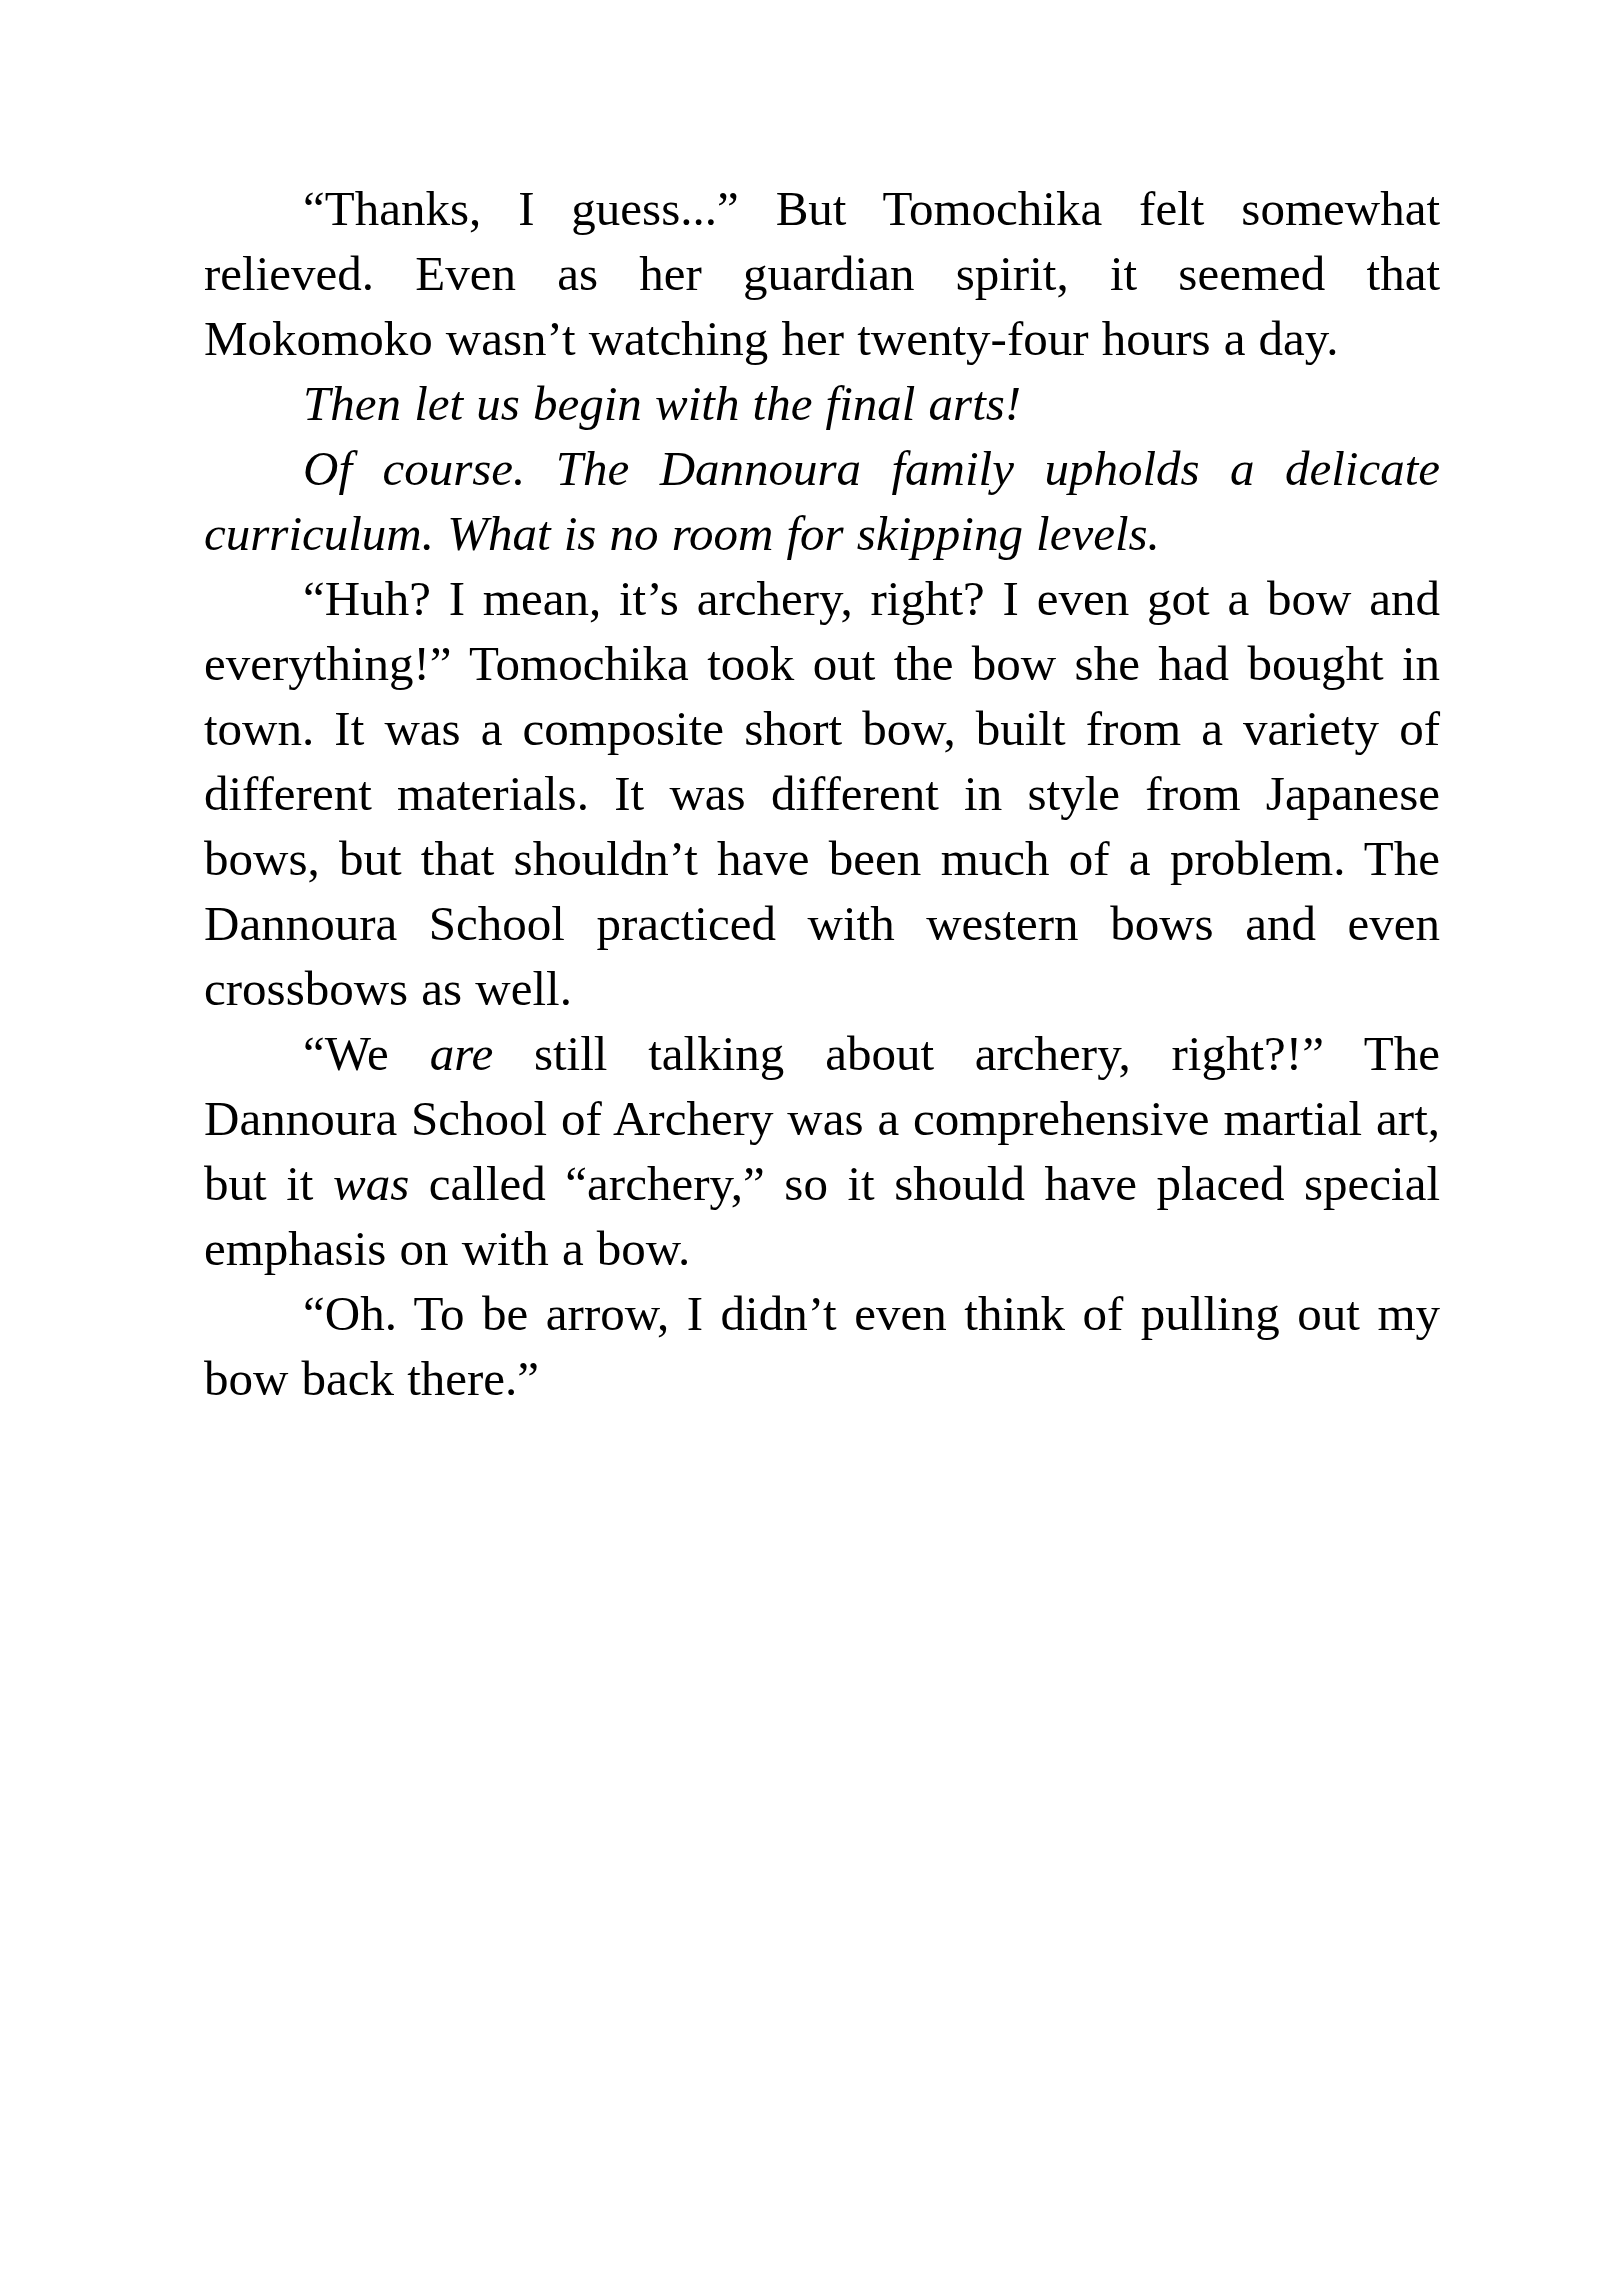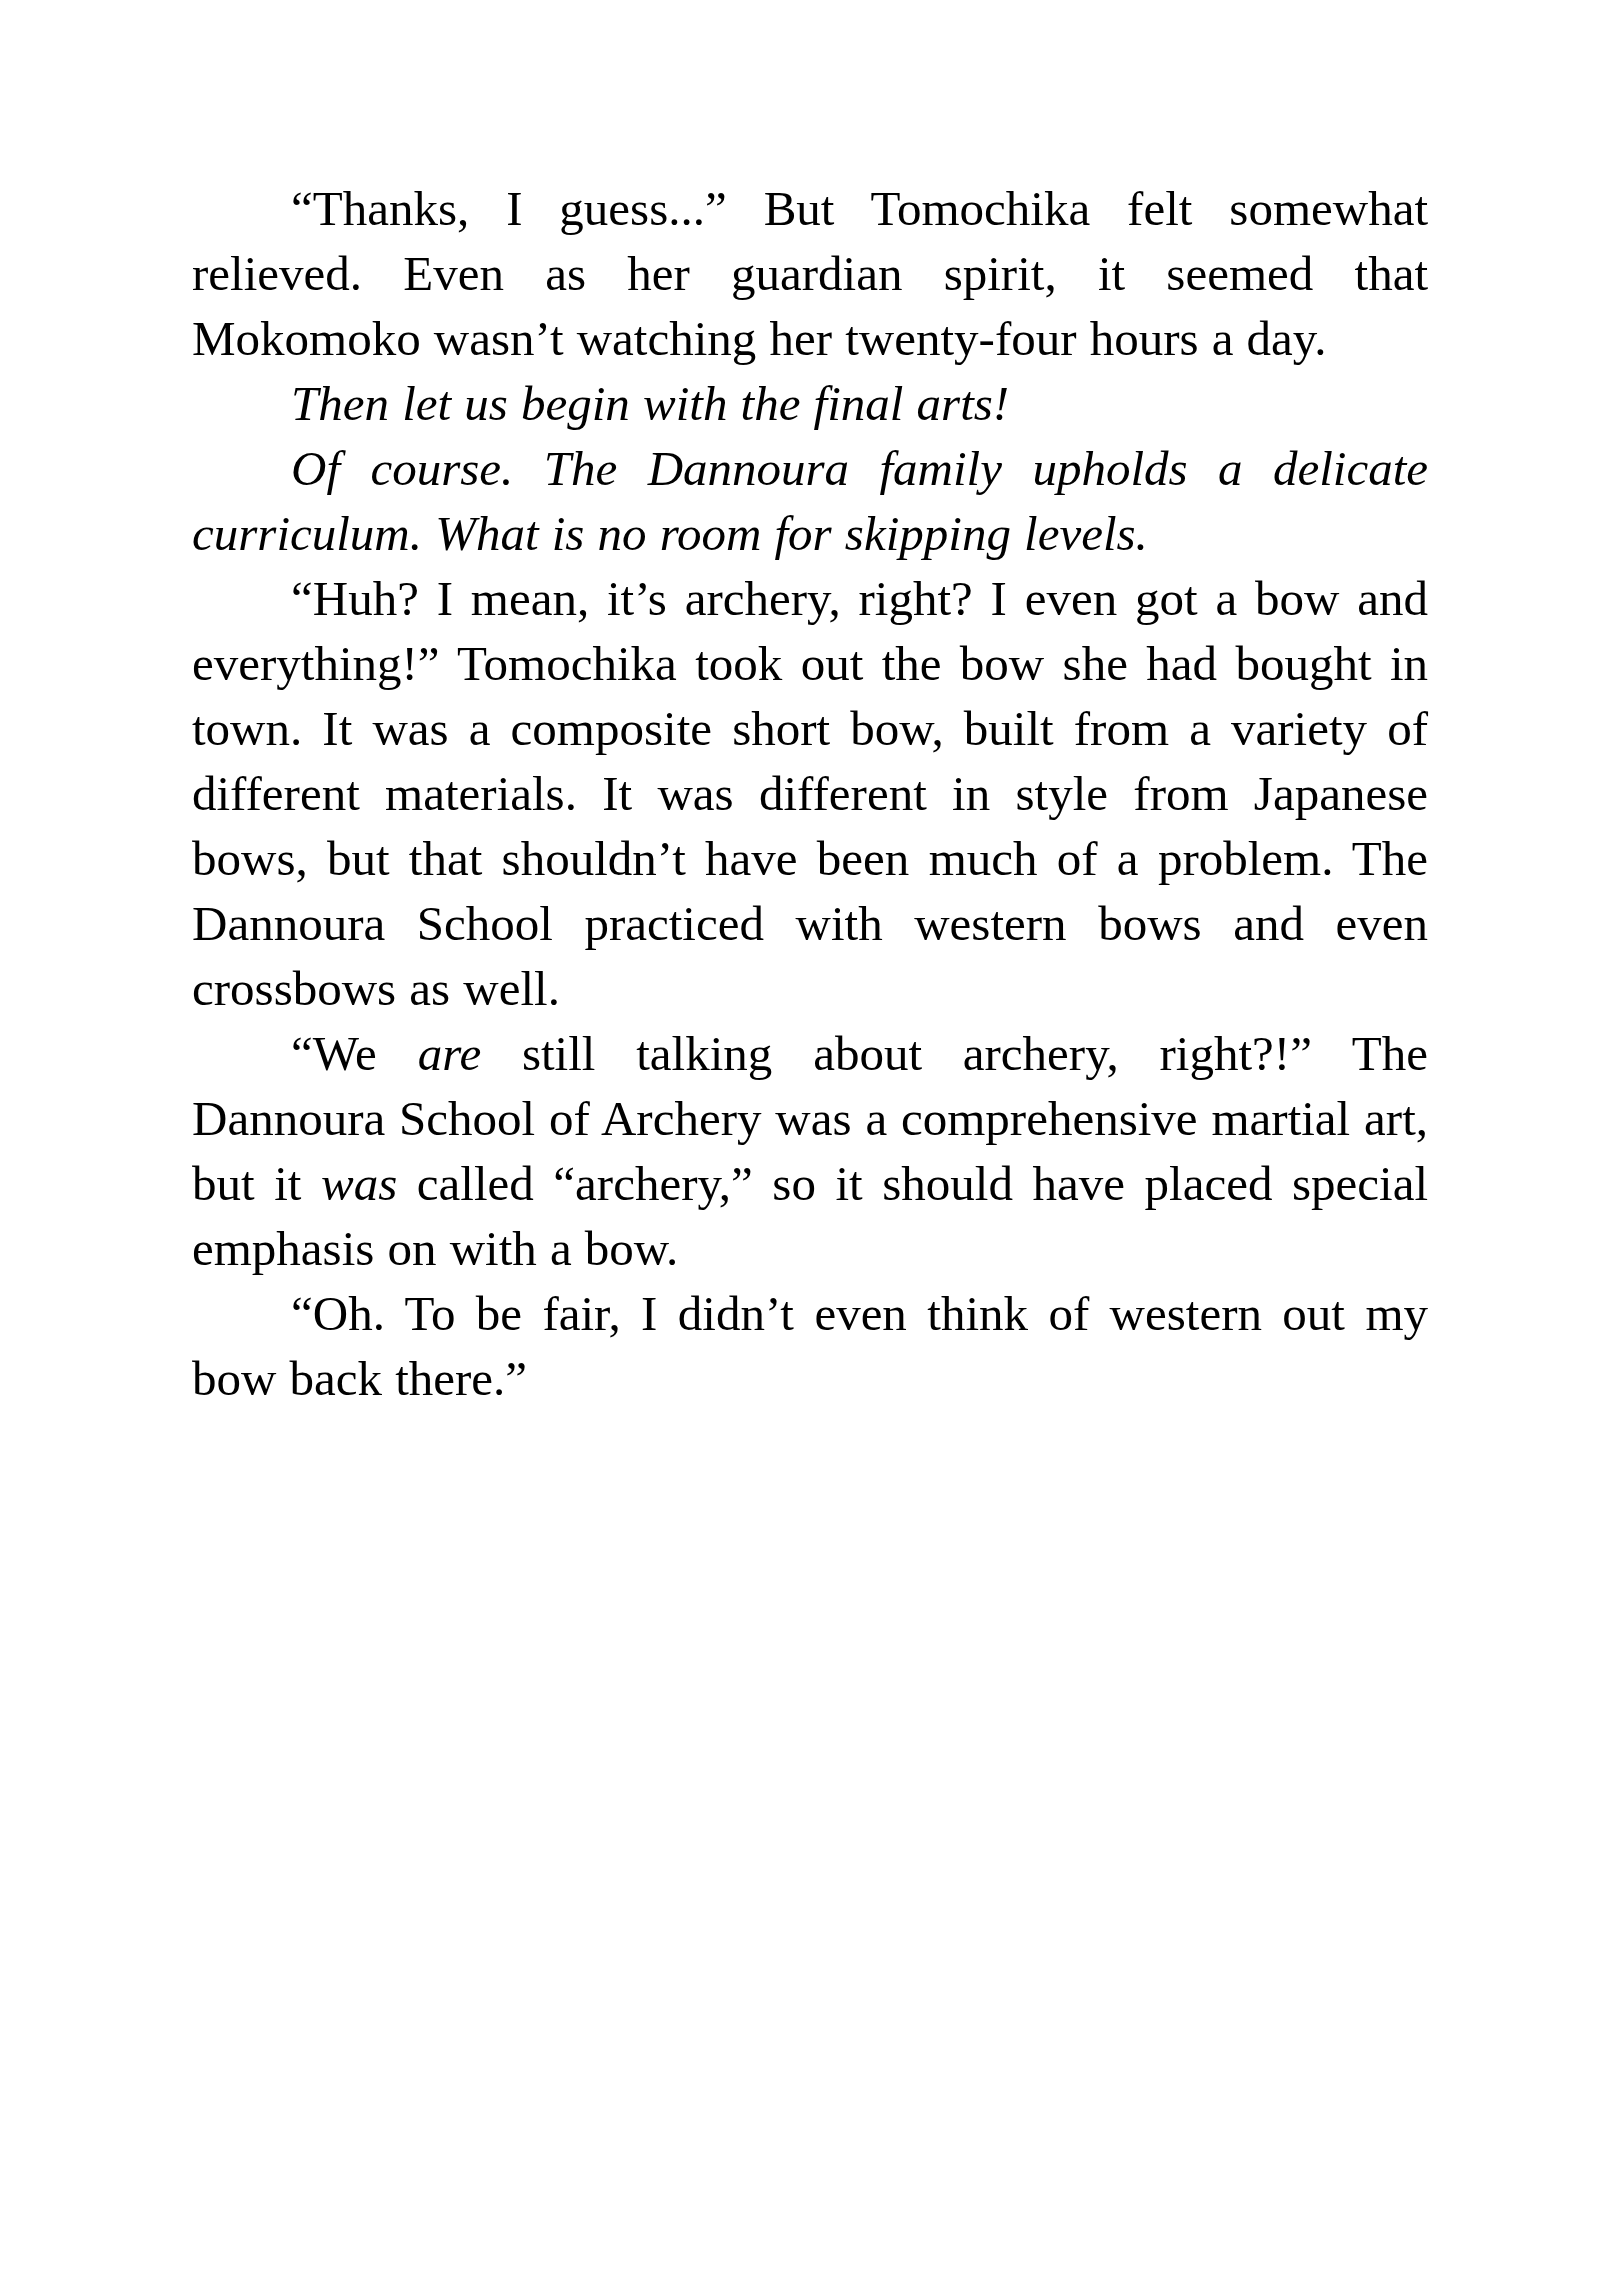--- a/index.html
+++ b/index.html
@@ -11,21 +11,21 @@
     position: relative;
     width: 1613px;
     height: 2293px;
     background: #ffffff;
     overflow: hidden;
     font-family: "Liberation Serif", "DejaVu Serif", serif;
     color: #000000;
   }
   .text-block {
     position: absolute;
-    left: 192px;
+    left: 204px;
     top: 176px;
     width: 1236px;
     text-align: justify;
     font-size: 49px;
     line-height: 65px;
     word-spacing: 0.9px;
   }
   .text-block p {
     margin: 0;
     padding: 0;
@@ -39,16 +39,16 @@
 </head>
 <body>
 
 <div class="page">
   <div class="text-block" id="text-block" style="color: rgb(0, 0, 0);">
       <p><span>“Thanks, I guess...” But Tomochika felt somewhat relieved. Even as her guardian spirit, it seemed that Mokomoko wasn’t watching her twenty-four hours a day.</span></p>
       <p><span class="it">Then let us begin with the final arts!</span></p>
       <p><span class="it">Of course. The Dannoura family upholds a delicate curriculum. What is no room for skipping levels.</span></p>
       <p><span>“Huh? I mean, it’s archery, right? I even got a bow and everything!” Tomochika took out the bow she had bought in town. It was a composite short bow, built from a variety of different materials. It was different in style from Japanese bows, but that shouldn’t have been much of a problem. The Dannoura School practiced with western bows and even crossbows as well.</span></p>
       <p><span>“We </span><span class="it">are</span><span> still talking about archery, right?!” The Dannoura School of Archery was a comprehensive martial art, but it </span><span class="it">was</span><span> called “archery,” so it should have placed special emphasis on with a bow.</span></p>
-      <p><span>“Oh. To be fair, I didn’t even think of western out my bow back there.”</span></p>
+      <p><span>“Oh. To be arrow, I didn’t even think of pulling out my bow back there.”</span></p>
     </div>
 </div>
 
 
 </body></html>

